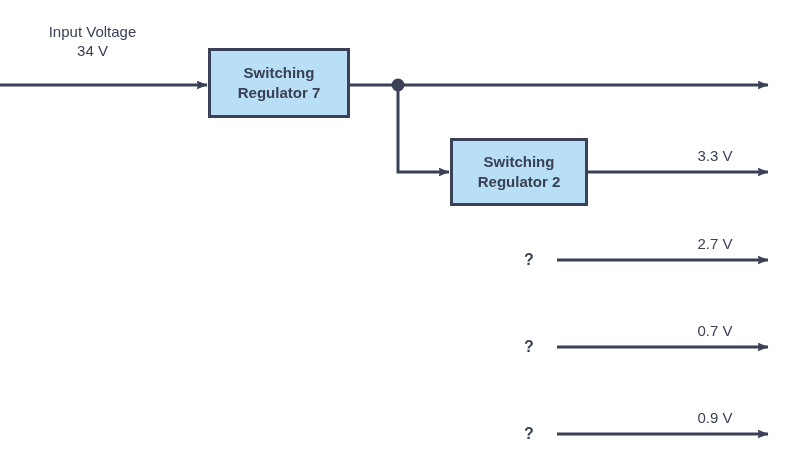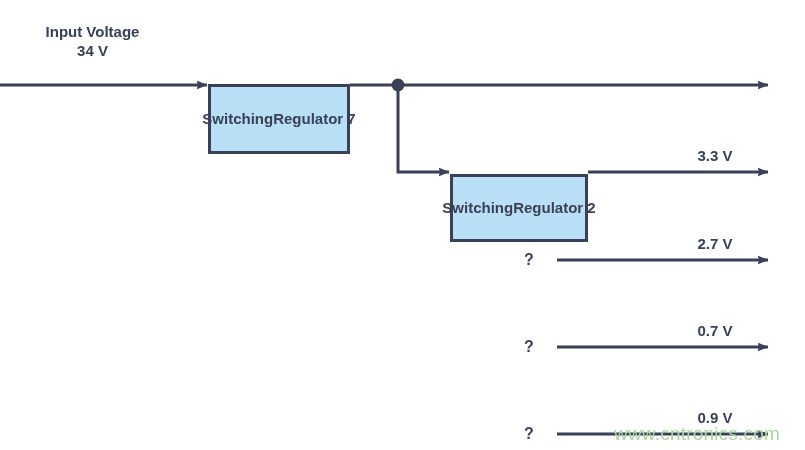--- a/index.html
+++ b/index.html
@@ -18,21 +18,21 @@
   svg.diagram {
     position: absolute;
     left: 0;
     top: 0;
     width: 805px;
     height: 450px;
   }
   .lbl {
     position: absolute;
     color: #3a4055;
-    font-weight: bold;
+    font-weight: normal;
     font-size: 15px;
     line-height: 19px;
     white-space: nowrap;
     font-family: "Liberation Sans", sans-serif;
   }
   .lbl.center {
     text-align: center;
   }
   .qmark {
     position: absolute;
@@ -41,24 +41,23 @@
     font-size: 16px;
     line-height: 16px;
     font-family: "Liberation Sans", sans-serif;
   }
   .blockbox {
     position: absolute;
     box-sizing: border-box;
     background: #b8dff5;
     border: 3px solid #3a4055;
     display: flex;
-    flex-direction: row;
+    flex-direction: column;
     align-items: center;
     justify-content: center;
-    margin-top: 36px;
   }
   .blockbox .line1,
   .blockbox .line2 {
     color: #3a4055;
     font-weight: bold;
     font-size: 15px;
     line-height: 20px;
     white-space: nowrap;
     font-family: "Liberation Sans", sans-serif;
   }
@@ -129,15 +128,14 @@
   <div class="lbl center" style="left:660px; top:321px; width:110px;">
     <div>0.7 V</div>
   </div>
   <div class="qmark" style="left:524px; top:339px;">?</div>
 
   <div class="lbl center" style="left:660px; top:408px; width:110px;">
     <div>0.9 V</div>
   </div>
   <div class="qmark" style="left:524px; top:426px;">?</div>
 
-  <div class="watermark" style="left:614px; top:423px;">www.cntronics.com</div>
 
 </div>
 
 </body></html>

